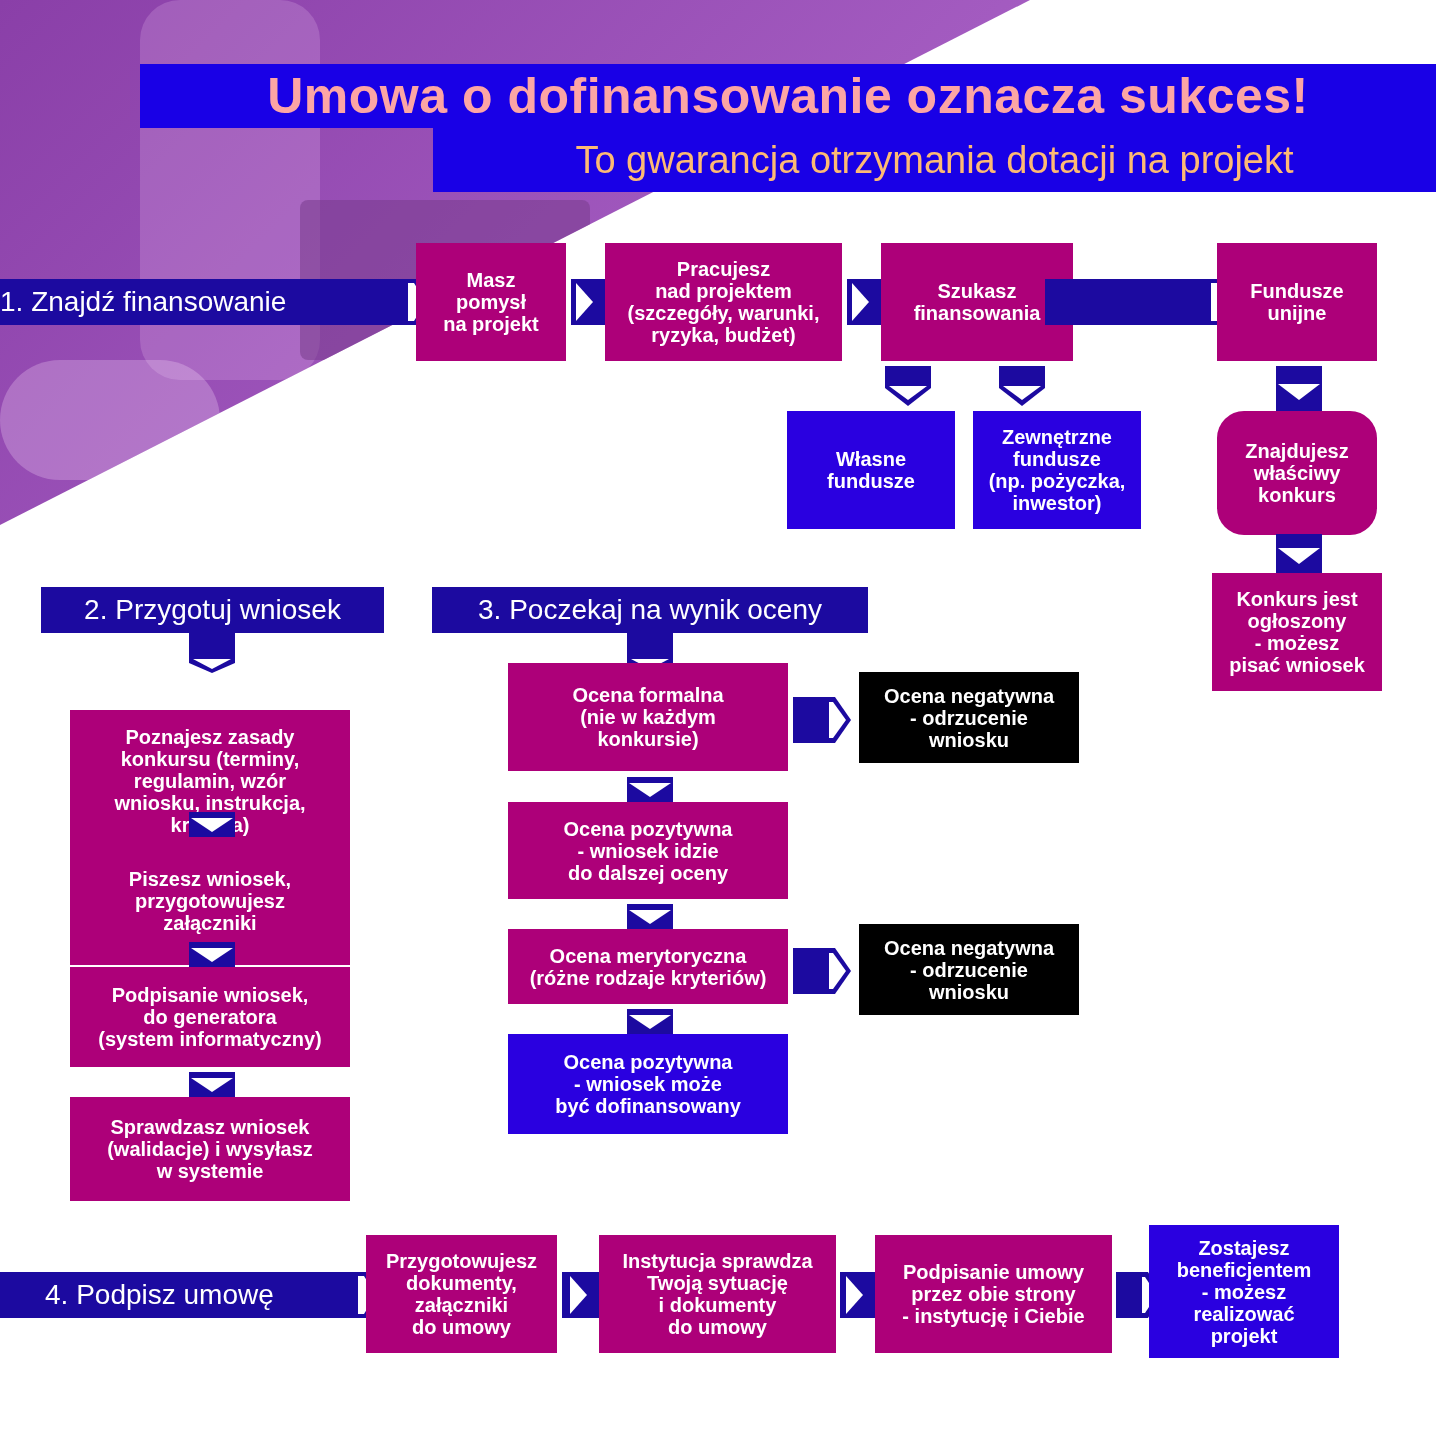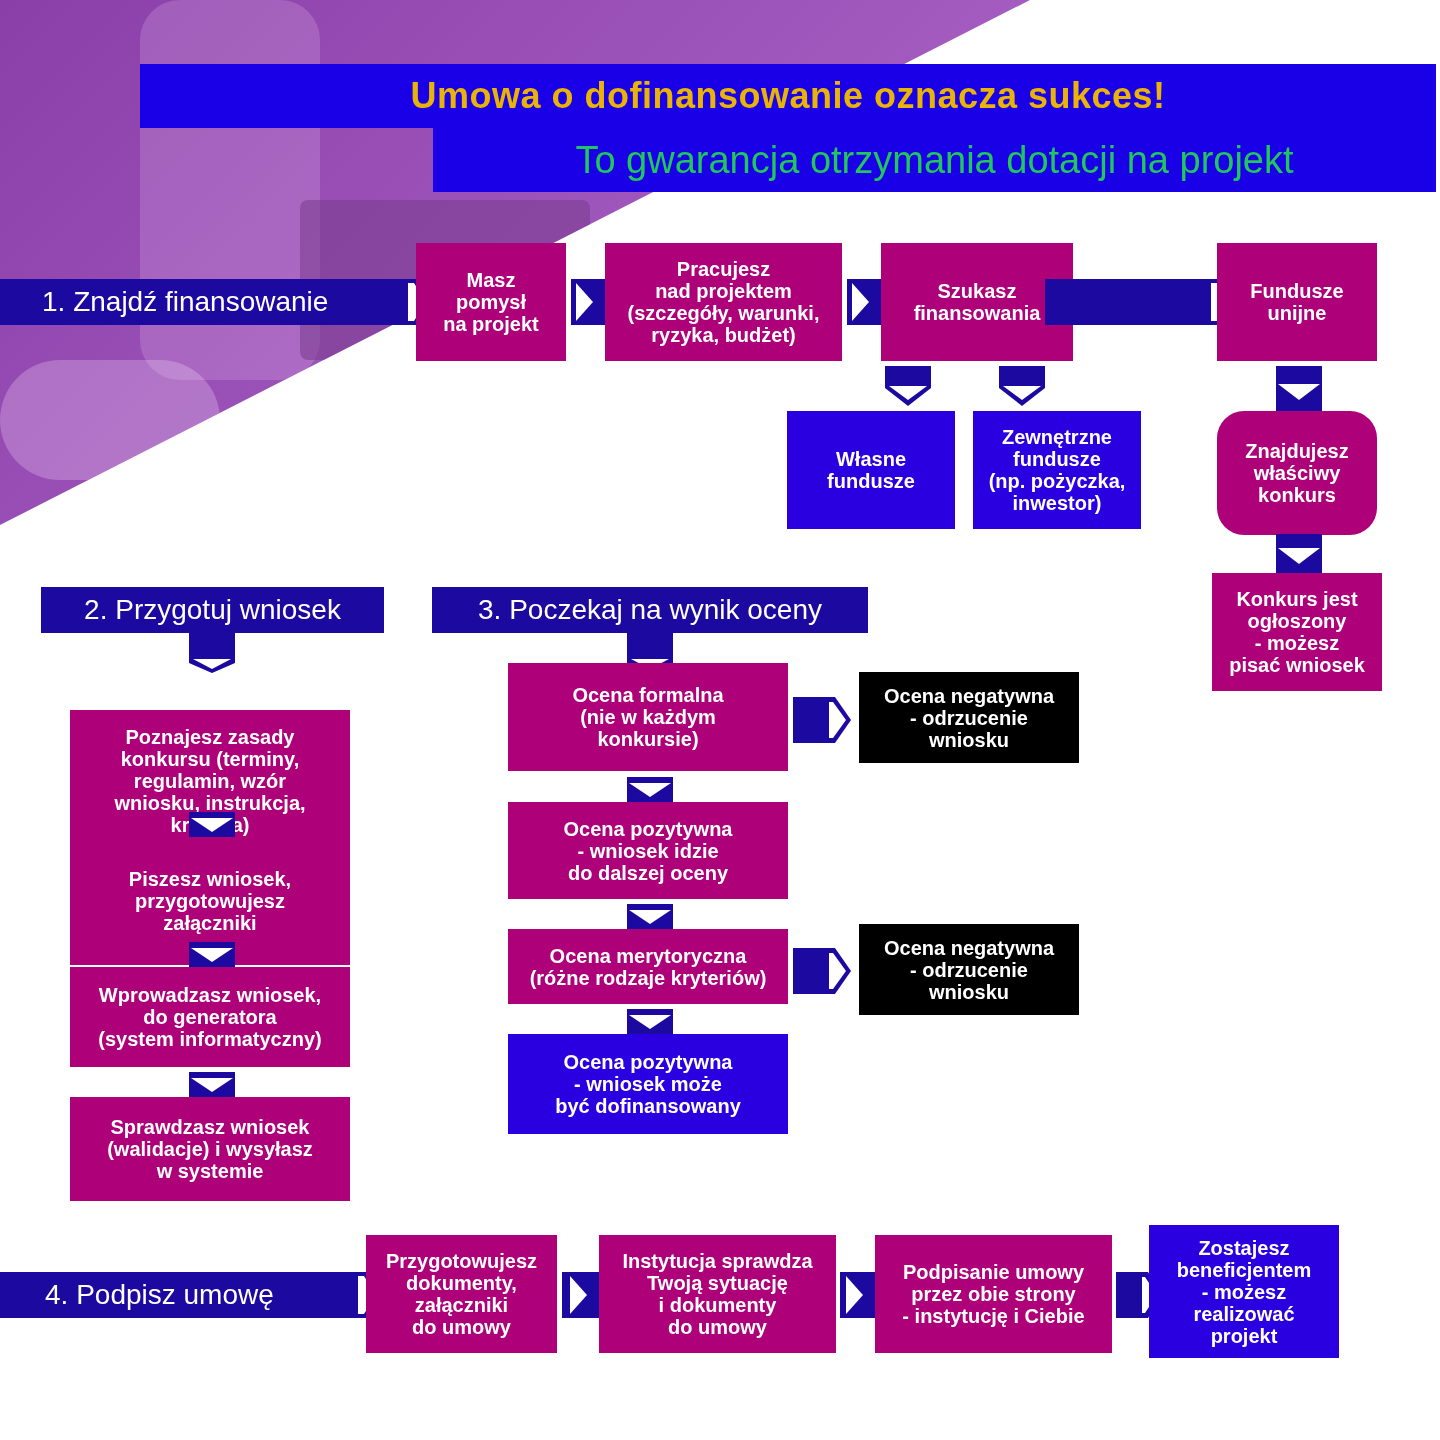--- a/index.html
+++ b/index.html
@@ -4,42 +4,42 @@
 <style>
   html,body{margin:0;padding:0;}
   body{width:1440px;height:1440px;position:relative;overflow:hidden;background:#ffffff;font-family:"Liberation Sans",sans-serif;}
   .bg-photo{position:absolute;left:0;top:0;width:1440px;height:1440px;
     background:linear-gradient(135deg,#8a3fa8 0%,#a35bc0 35%,#b774c8 60%,#c98ad0 100%);
     clip-path:polygon(0 0,1030px 0,0 525px);}
   .bg-photo .shape1{position:absolute;left:300px;top:200px;width:290px;height:160px;background:rgba(120,60,140,0.55);border-radius:8px;}
   .bg-photo .shape2{position:absolute;left:140px;top:0;width:180px;height:380px;background:rgba(255,220,255,0.18);border-radius:40px;}
   .bg-photo .shape3{position:absolute;left:0;top:360px;width:220px;height:120px;background:rgba(255,230,255,0.25);border-radius:60px;}
   .abs{position:absolute;box-sizing:border-box;}
-  .title1{left:140px;top:64px;width:1296px;height:64px;background:#1900e6;color:#eab308;font-weight:bold;font-size:36px;display:flex;align-items:center;justify-content:center;letter-spacing:0.5px;}
-  .title2{left:433px;top:128px;width:1003px;height:64px;background:#1900e6;color:#22c55e;font-size:38px;display:flex;align-items:center;justify-content:center;}
+  .title1{left:140px;top:64px;width:1296px;height:64px;background:#1900e6;color:#fca5a5;font-weight:bold;font-size:50px;display:flex;align-items:center;justify-content:center;letter-spacing:0.5px;}
+  .title2{left:433px;top:128px;width:1003px;height:64px;background:#1900e6;color:#fdba74;font-size:38px;display:flex;align-items:center;justify-content:center;}
   .box{display:flex;align-items:center;justify-content:center;text-align:center;color:#fff;font-weight:bold;font-size:20px;line-height:22px;white-space:pre-line;padding:4px;}
   .mag{background:#ad0079;}
   .blue{background:#2a00e0;}
   .black{background:#000;}
   .stepbar{background:#1c0aa0;color:#fff;font-size:28px;display:flex;align-items:center;}
   svg{display:block;}
 </style>
 </head>
 <body>
 
 <div class="bg-photo">
   <div class="shape2"></div>
   <div class="shape1"></div>
   <div class="shape3"></div>
 </div>
 
 <div class="abs title1">Umowa o dofinansowanie oznacza sukces!</div>
 <div class="abs title2">To gwarancja otrzymania dotacji na projekt</div>
 
-<div class="abs stepbar" style="left:0;top:279px;width:412px;height:46px;padding-left:42px;">
+<div class="abs stepbar" style="left:0;top:279px;width:412px;height:46px;">
   <span>1. Znajdź finansowanie</span>
 </div>
 <svg class="abs" style="left:406px;top:279px;" width="26" height="46">
   <polygon points="0,0 12,0 26,23 12,46 0,46" fill="#1c0aa0"></polygon>
     <polygon points="2,4 8,4 20,23 8,42 2,42" fill="#fff"></polygon>
 </svg>
 
 <div class="abs box mag" style="left:416px;top:243px;width:150px;height:118px;">Masz
 pomysł
 na projekt</div>
@@ -122,21 +122,21 @@
   <rect x="0" y="0" width="46" height="25" fill="#1c0aa0"></rect>
   <polygon points="2,6 44,6 23,20" fill="#fff"></polygon>
 </svg>
 <div class="abs box mag" style="left:70px;top:837px;width:280px;height:128px;">Piszesz wniosek,
 przygotowujesz
 załączniki</div>
 <svg class="abs" style="left:189px;top:942px;" width="46" height="25">
   <rect x="0" y="0" width="46" height="25" fill="#1c0aa0"></rect>
   <polygon points="2,6 44,6 23,20" fill="#fff"></polygon>
 </svg>
-<div class="abs box mag" style="left:70px;top:967px;width:280px;height:100px;">Wprowadzasz wniosek,
+<div class="abs box mag" style="left:70px;top:967px;width:280px;height:100px;">Podpisanie wniosek,
 do generatora
 (system informatyczny)</div>
 <svg class="abs" style="left:189px;top:1072px;" width="46" height="25">
   <rect x="0" y="0" width="46" height="25" fill="#1c0aa0"></rect>
   <polygon points="2,6 44,6 23,20" fill="#fff"></polygon>
 </svg>
 <div class="abs box mag" style="left:70px;top:1097px;width:280px;height:104px;">Sprawdzasz wniosek
 (walidacje) i wysyłasz
 w systemie</div>
 

